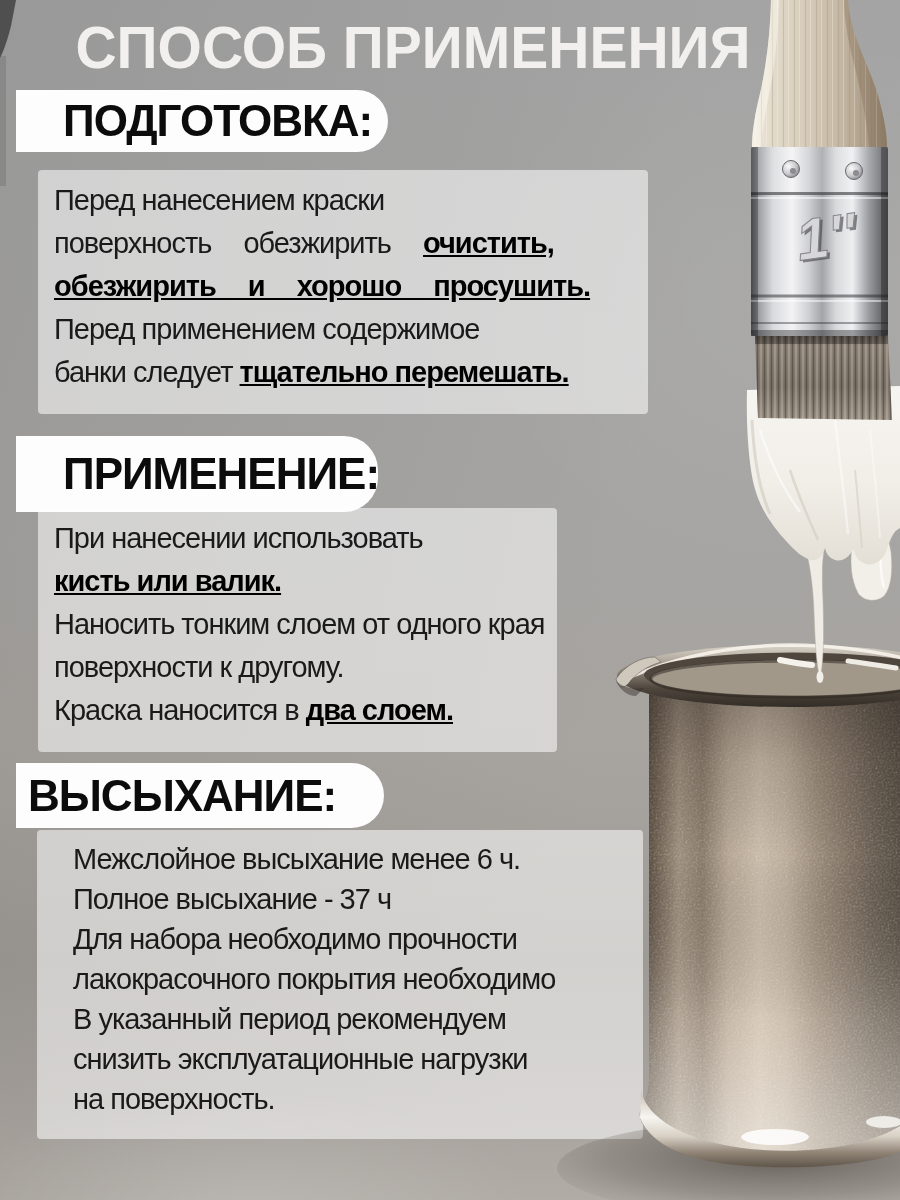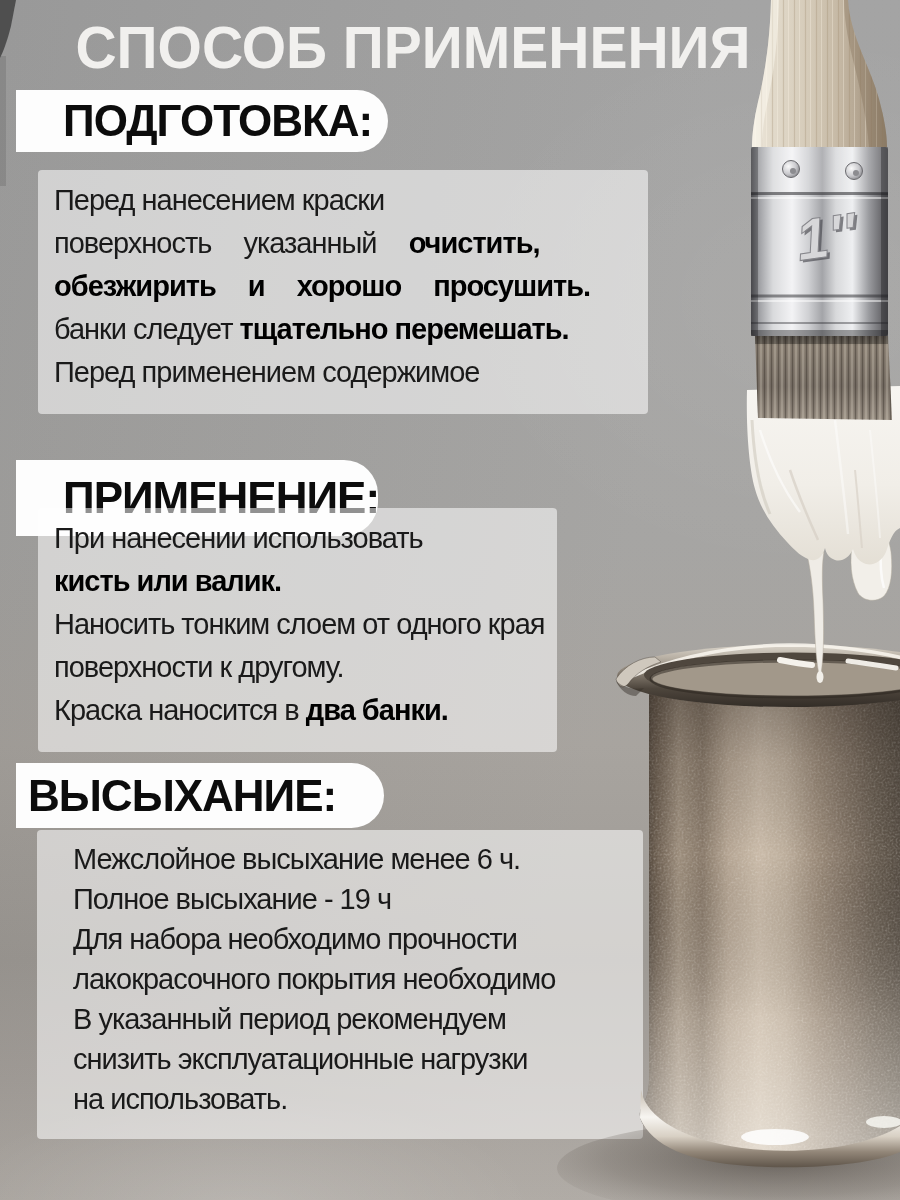--- a/index.html
+++ b/index.html
@@ -18,71 +18,71 @@
     letter-spacing:0px;transform:scaleX(0.95);transform-origin:50% 50%;
     white-space:nowrap;z-index:2;
   }
   .pill{
     position:absolute;left:16px;background:#fdfdfd;border-radius:0 34px 34px 0;
     display:flex;align-items:center;padding-left:47px;box-sizing:border-box;
     color:#0c0c0c;font-weight:bold;font-size:44px;letter-spacing:-1px;
     white-space:nowrap;z-index:2;
   }
   .pill1{top:90px;width:372px;height:62px;}
-  .pill2{top:436px;width:362px;height:76px;margin-top:24px;}
+  .pill2{top:436px;width:362px;height:76px;}
   .pill3{top:763px;width:368px;height:65px;padding-left:12px;}
   .panel{
     position:absolute;background:rgba(255,255,255,0.55);border-radius:4px;
     color:#1a1a1a;font-size:29px;letter-spacing:-1px;box-sizing:border-box;
     padding:9px 14px 20px 16px;z-index:2;
   }
   .panel1{left:38px;top:170px;width:610px;}
   .panel2{left:38px;top:508px;width:519px;}
   .panel3{left:37px;top:830px;width:606px;}
   .panel1 .tl,.panel2 .tl{line-height:43px;}
   .panel3 .tl{line-height:40px;margin-left:20px;}
   .tl{white-space:nowrap;}
-  .tl span.b{font-weight:bold;color:#000;}
+  .tl span.b{font-weight:bold;color:#000;text-decoration:underline;}
   .wj{word-spacing:25px;}
   .photo{position:absolute;left:0;top:0;z-index:3;pointer-events:none;}
 </style>
 </head>
 <body>
 
 <div class="stage">
 
   <div class="title">СПОСОБ ПРИМЕНЕНИЯ</div>
 
   <div class="pill pill1">ПОДГОТОВКА:</div>
   <div class="panel panel1">
       <div class="tl"><span>Перед нанесением краски</span></div>
-      <div class="tl wj"><span>поверхность указанный </span><span class="b">очистить,</span></div>
+      <div class="tl wj"><span>поверхность обезжирить </span><span class="b">очистить,</span></div>
       <div class="tl wj"><span class="b">обезжирить и хорошо просушить.</span></div>
+      <div class="tl"><span>Перед применением содержимое</span></div>
       <div class="tl"><span>банки следует </span><span class="b">тщательно перемешать.</span></div>
-      <div class="tl"><span>Перед применением содержимое</span></div>
     </div>
 
   <div class="pill pill2">ПРИМЕНЕНИЕ:</div>
   <div class="panel panel2">
       <div class="tl"><span>При нанесении использовать</span></div>
       <div class="tl"><span class="b">кисть или валик.</span></div>
       <div class="tl"><span>Наносить тонким слоем от одного края</span></div>
       <div class="tl"><span>поверхности к другому.</span></div>
-      <div class="tl"><span>Краска наносится в </span><span class="b">два банки.</span></div>
+      <div class="tl"><span>Краска наносится в </span><span class="b">два слоем.</span></div>
     </div>
 
   <div class="pill pill3">ВЫСЫХАНИЕ:</div>
   <div class="panel panel3">
       <div class="tl"><span>Межслойное высыхание менее 6 ч.</span></div>
-      <div class="tl"><span>Полное высыхание - 19 ч</span></div>
+      <div class="tl"><span>Полное высыхание - 37 ч</span></div>
       <div class="tl"><span>Для набора необходимо прочности</span></div>
       <div class="tl"><span>лакокрасочного покрытия необходимо</span></div>
       <div class="tl"><span>В указанный период рекомендуем</span></div>
       <div class="tl"><span>снизить эксплуатационные нагрузки</span></div>
-      <div class="tl"><span>на использовать.</span></div>
+      <div class="tl"><span>на поверхность.</span></div>
     </div>
 
   <svg class="photo" width="900" height="1200" viewBox="0 0 900 1200" aria-hidden="true">
     <defs>
       <linearGradient id="woodG" x1="0" y1="0" x2="1" y2="0">
         <stop offset="0" stop-color="#efe9dd"></stop>
           <stop offset="0.15" stop-color="#e2dacb"></stop>
         <stop offset="0.4" stop-color="#d6ccba"></stop>
           <stop offset="0.65" stop-color="#c5b8a4"></stop>
         <stop offset="0.85" stop-color="#ab9c88"></stop>

